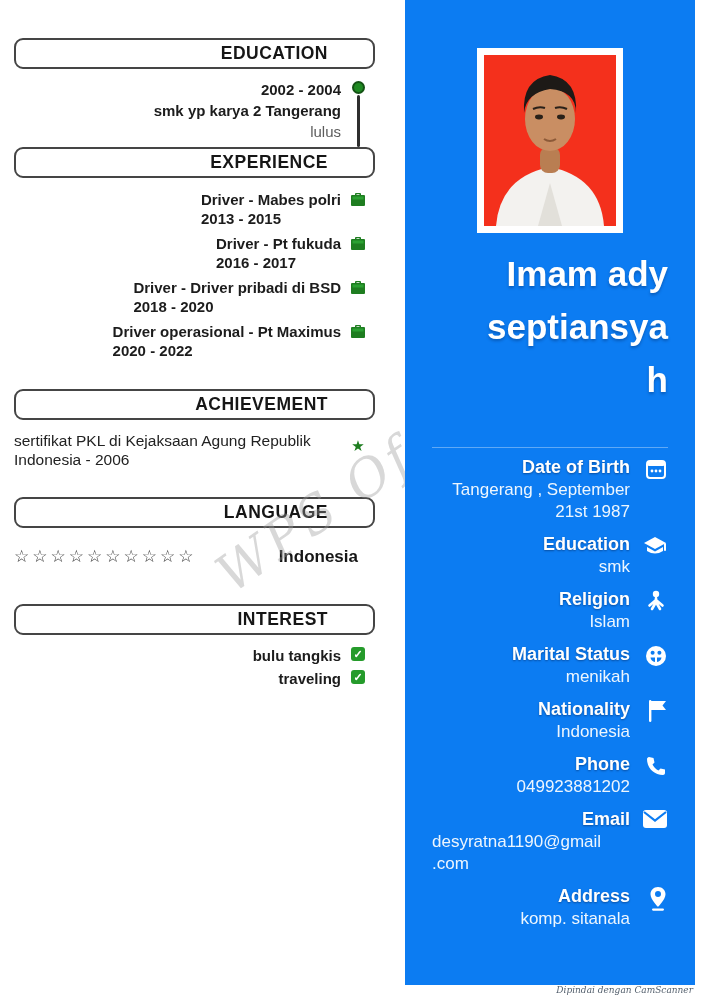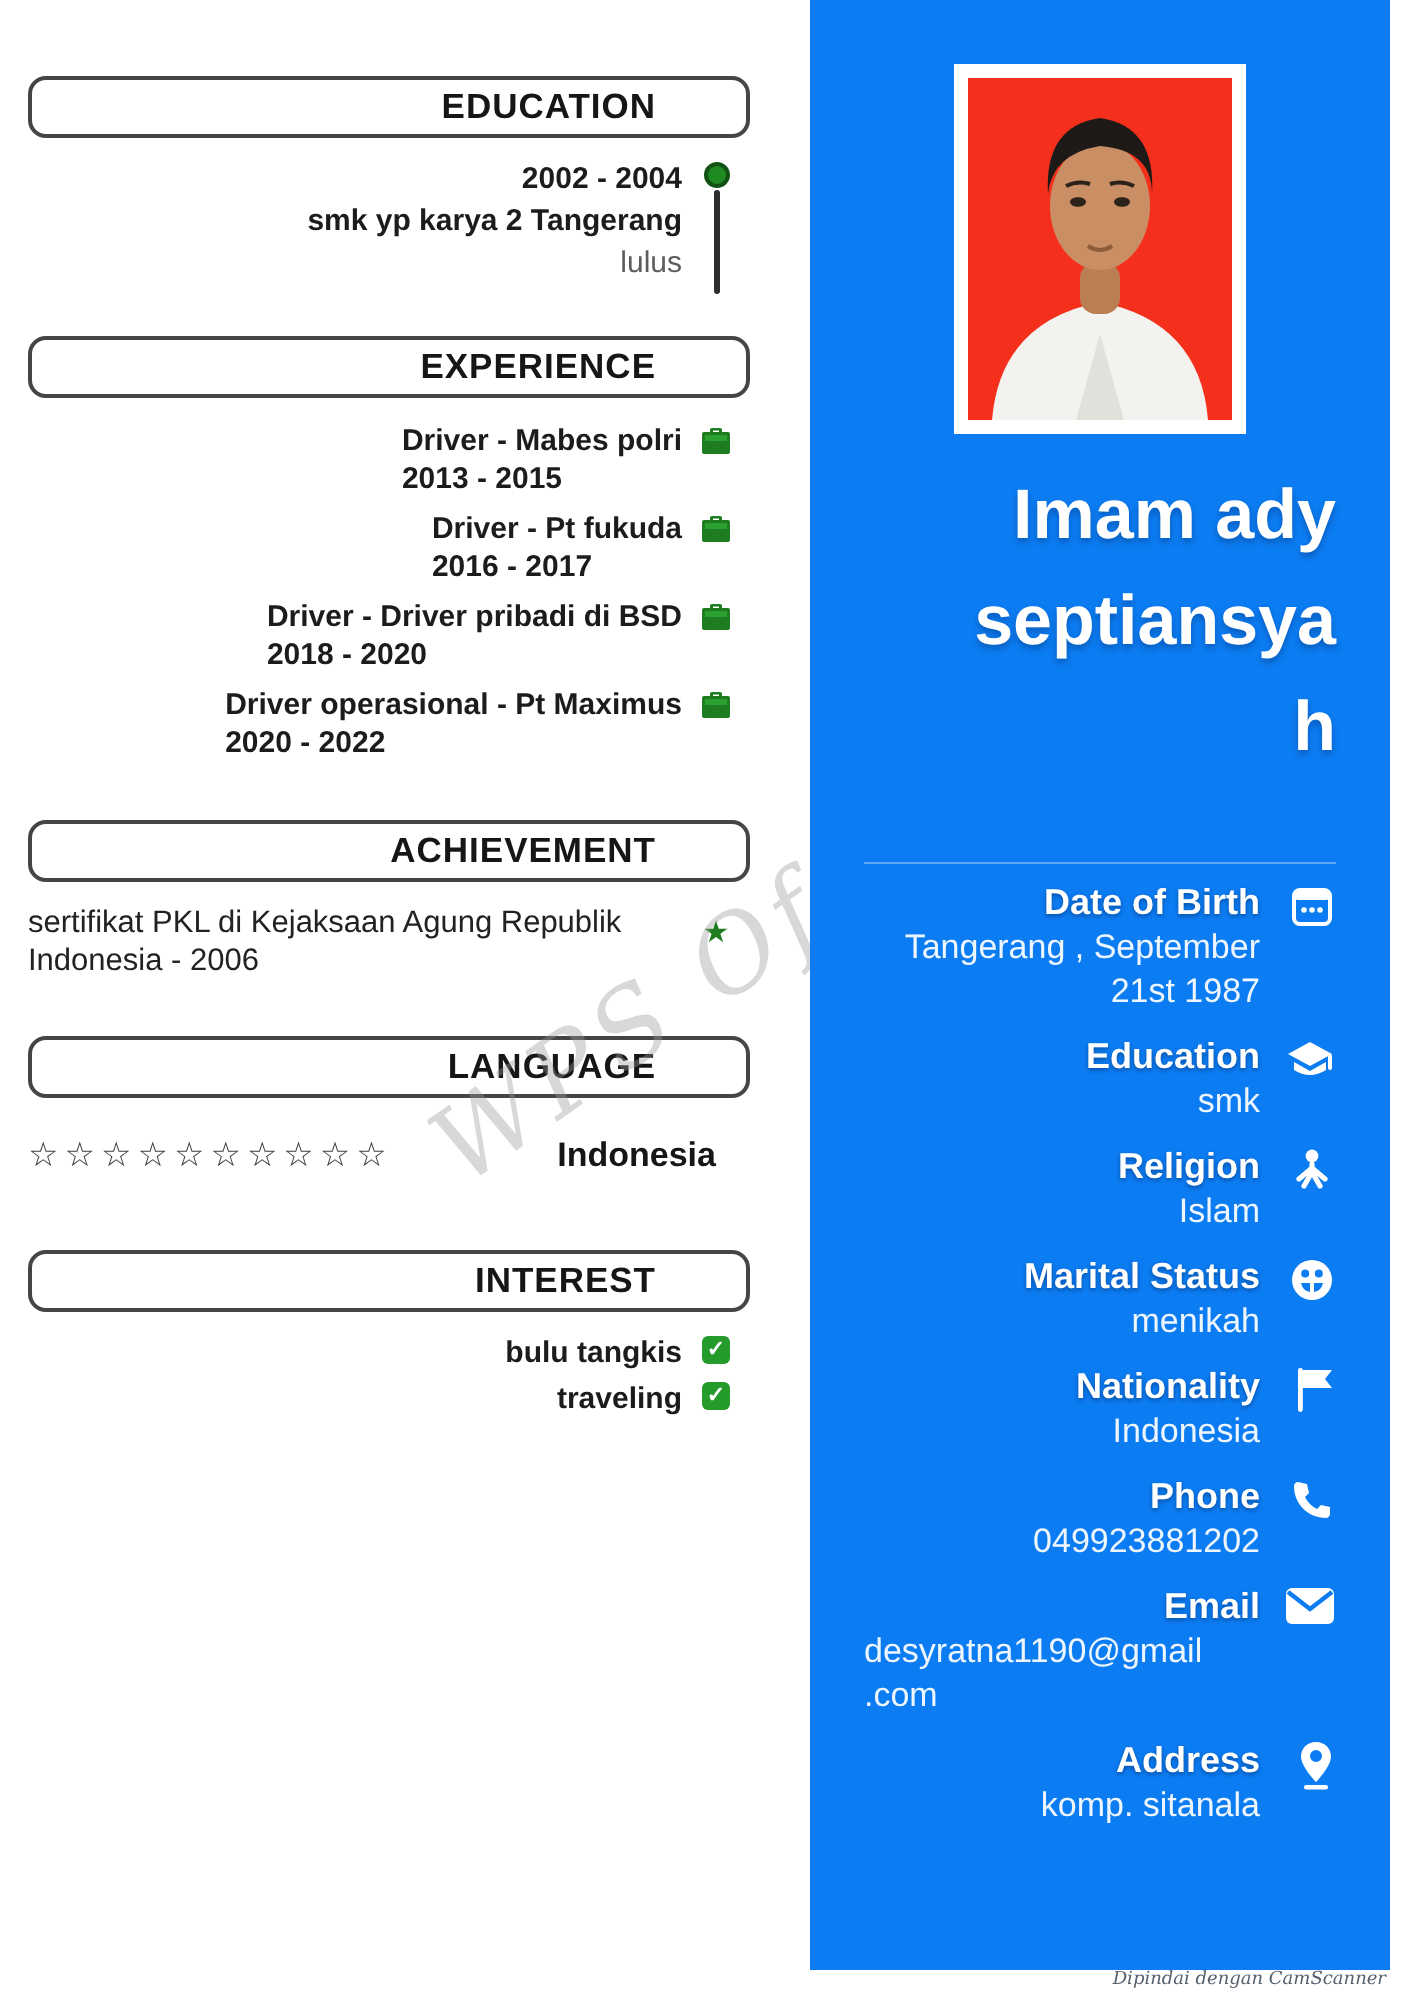--- a/index.html
+++ b/index.html
@@ -31,21 +31,21 @@
   }
   .lbox {
     border:2px solid #454545; border-radius:9px;
     height:31px; display:flex; align-items:center; justify-content:flex-end;
     padding-right:45px; background:#fff;
   }
   .lbox .ltitle {
     font-weight:bold; font-size:17.5px; letter-spacing:.5px; color:#161616;
   }
   .box-edu { margin-top:38px; }
-  .box-exp { margin-top:21px; }
+  .box-exp { }
   .box-ach { margin-top:29px; }
   .box-lang { margin-top:28px; }
   .box-int { margin-top:37px; }
 
   .row-end { display:flex; justify-content:flex-end; }
   .icon-col {
     width:34px; display:flex; justify-content:center; flex-shrink:0;
   }
 
   
@@ -85,21 +85,21 @@
   .int-row { display:flex; justify-content:flex-end; align-items:flex-start; height:23px; }
   .int-label { font-size:15px; font-weight:bold; }
   .checkbox {
     width:14px; height:14px; background:#259b2b; border-radius:3px;
     color:#fff; font-size:11px; line-height:14px; text-align:center; font-weight:bold;
   }
 
   
   .right-panel {
     position:absolute; left:405px; top:0; width:290px; height:985px;
-    background:#0c7cf2; z-index:4; padding:0 27px; overflow:hidden;
+    background:#0c7cf2; z-index:4; padding:16px 27px; overflow:hidden;
   }
   .photo-frame {
     width:146px; height:185px; margin:32px auto 0;
     background:#fff; padding:7px;
   }
   .photo { width:100%; height:100%; display:block; }
   .person-name {
     width:196px; margin:14px 0 0 auto; text-align:right;
     color:#fff; font-weight:bold; font-size:35px; line-height:53px;
     overflow-wrap:anywhere; word-break:break-word;

